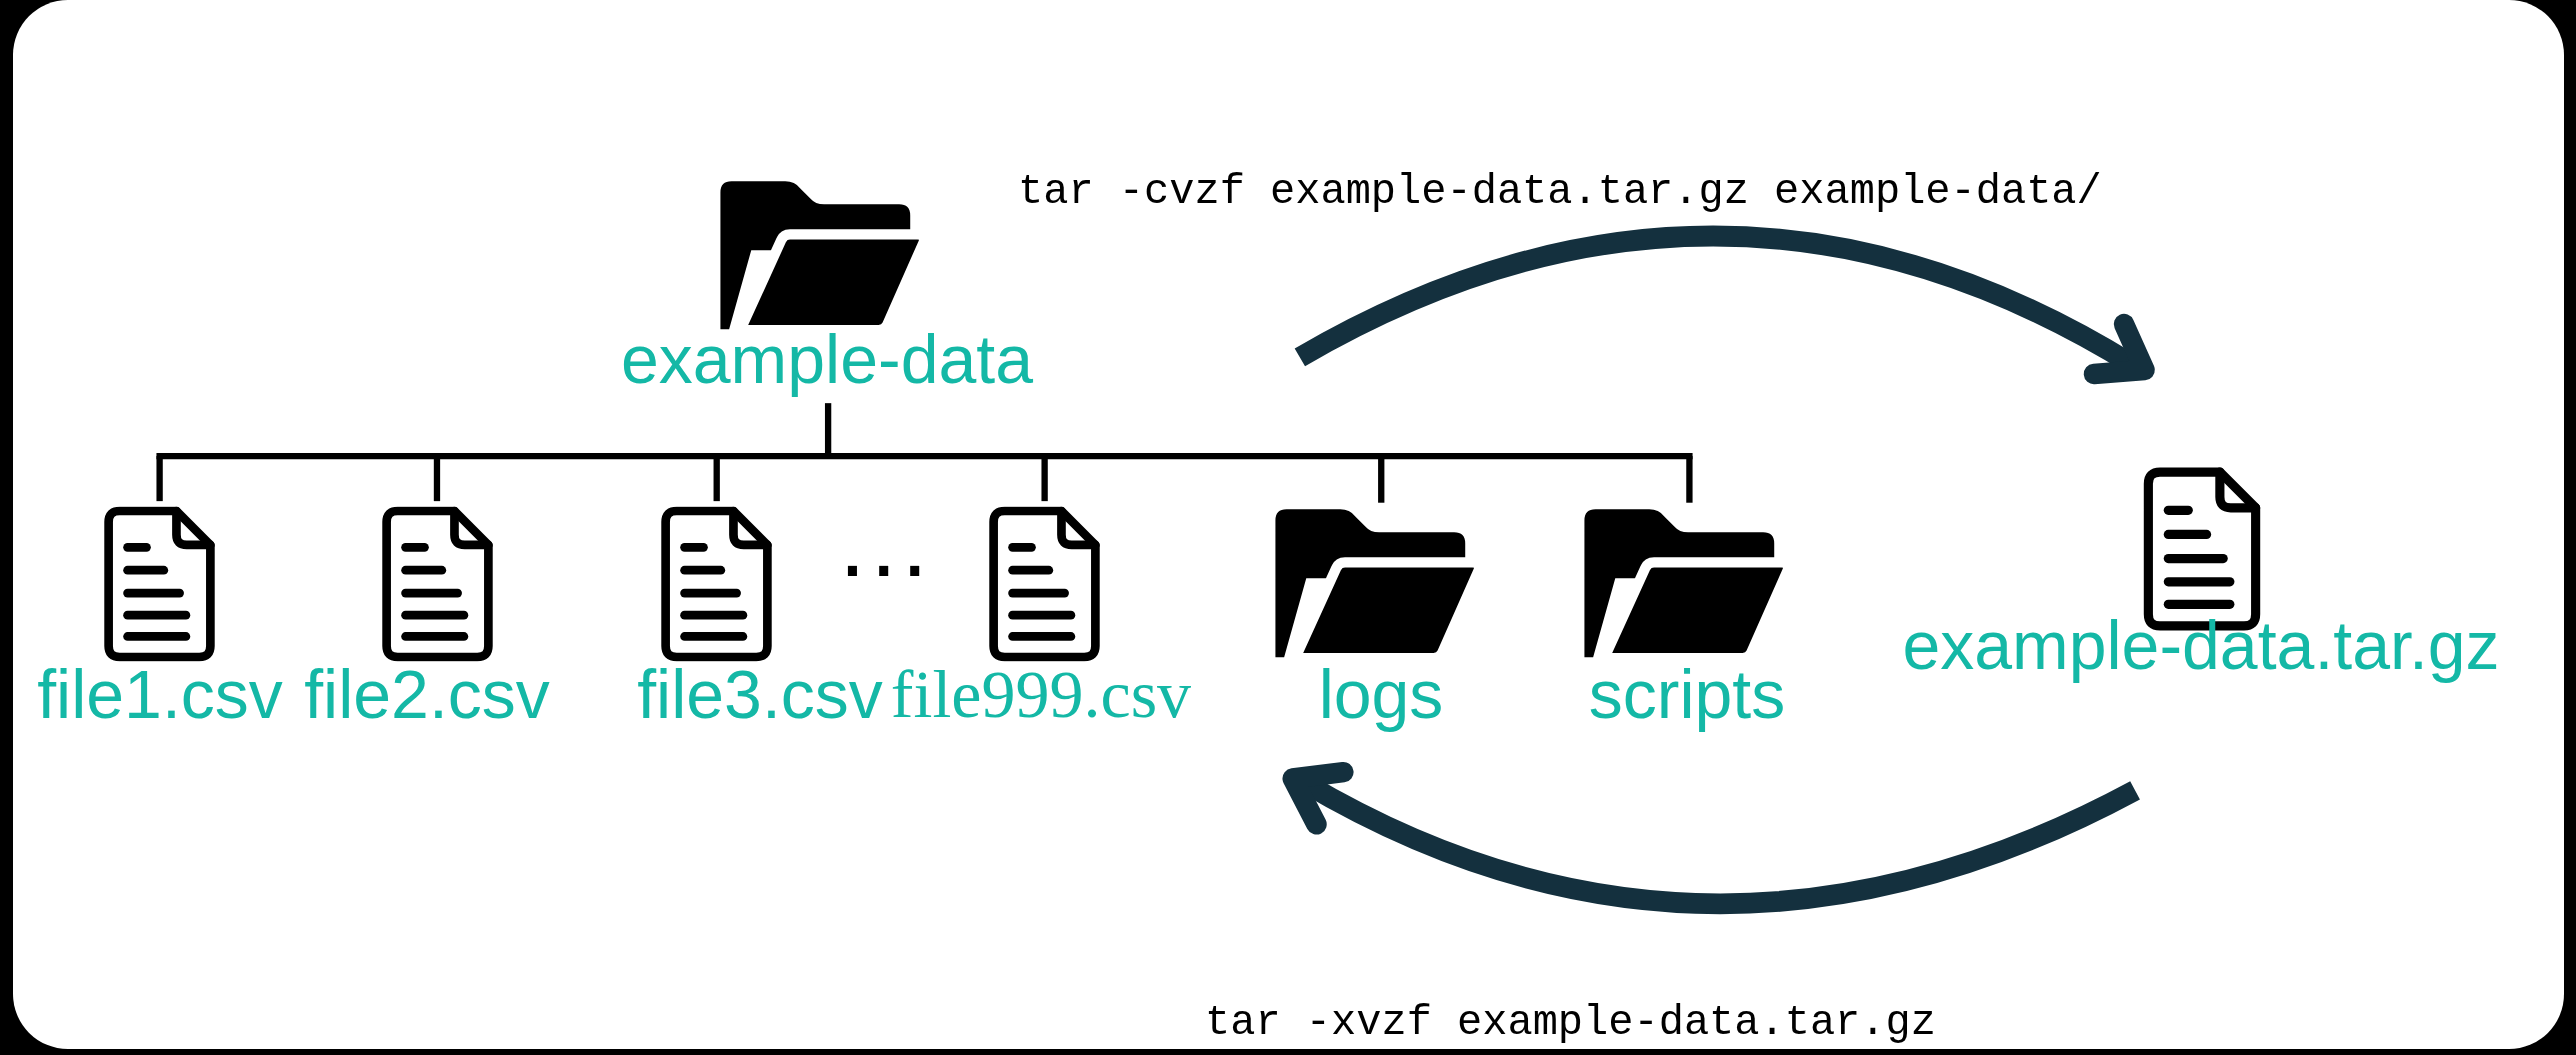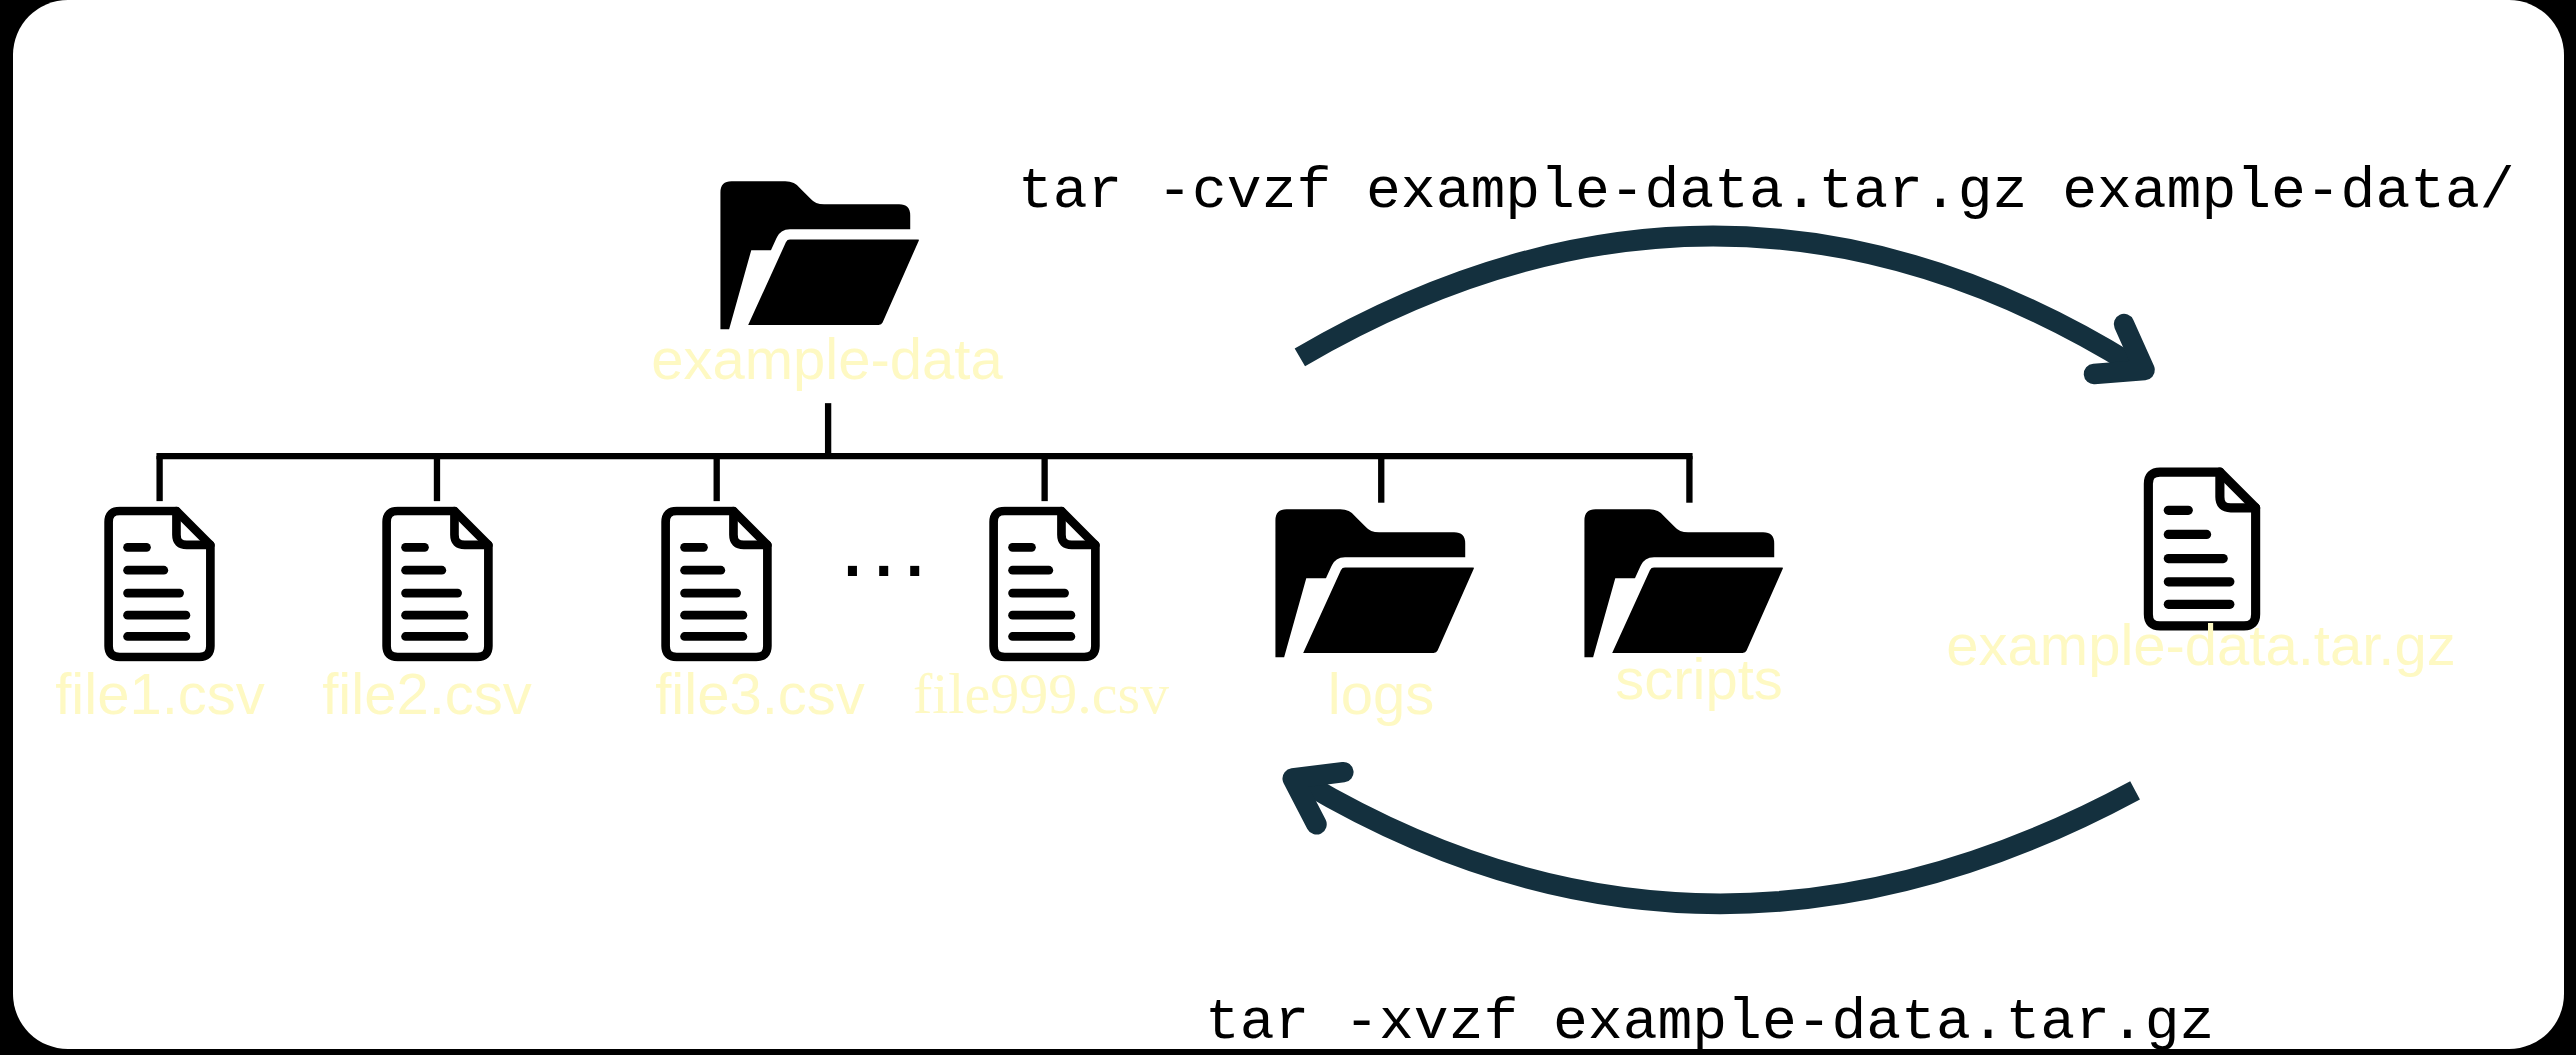--- a/index.html
+++ b/index.html
@@ -8,39 +8,39 @@
     background:#000;font-family:"Liberation Sans",sans-serif;
   }
   .panel{
     position:absolute;left:12.6px;top:0;width:2551px;height:1049px;
     background:#fff;border-radius:55px;
   }
   .overlay{position:absolute;left:0;top:0;width:2576px;height:1056px;}
   .icon{position:absolute;}
   .node-label{
     position:absolute;transform:translateX(-50%);
-    font-size:58px;line-height:66px;color:#fef9c3;white-space:nowrap;
+    font-size:68px;line-height:66px;color:#14b8a6;white-space:nowrap;
   }
   .ellipsis{
     position:absolute;transform:translateX(-50%);
     font-size:95px;line-height:95px;letter-spacing:4.7px;color:#000;
   }
   .cmd{
     position:absolute;font-family:"Liberation Mono","DejaVu Sans Mono",monospace;
-    font-size:58px;line-height:68px;color:#000;white-space:pre;
+    font-size:42px;line-height:68px;color:#000;white-space:pre;
   }
   .cmd-compress{left:1018px;top:158px;}
   .cmd-extract{left:1205px;top:989px;}
   .lbl-root{left:827px;top:326px;}
   .lbl-file1{left:160px;top:661px;}
   .lbl-file2{left:427px;top:661px;}
   .lbl-file3{left:717px;top:661px;margin-left:43px;}
   .lbl-file999{left:1041px;top:661px;font-family:Liberation Serif, serif;}
   .lbl-logs{left:1381px;top:661px;text-align:center;}
-  .lbl-scripts{left:1687px;top:646px;margin-left:12px;}
+  .lbl-scripts{left:1687px;top:661px;}
   .lbl-archive{left:2201px;top:612px;}
   .dots{left:886px;top:496px;}
 </style>
 </head>
 <body>
 
 <div class="panel"></div>
 
 <svg width="0" height="0" style="position:absolute" aria-hidden="true">
   <defs>

